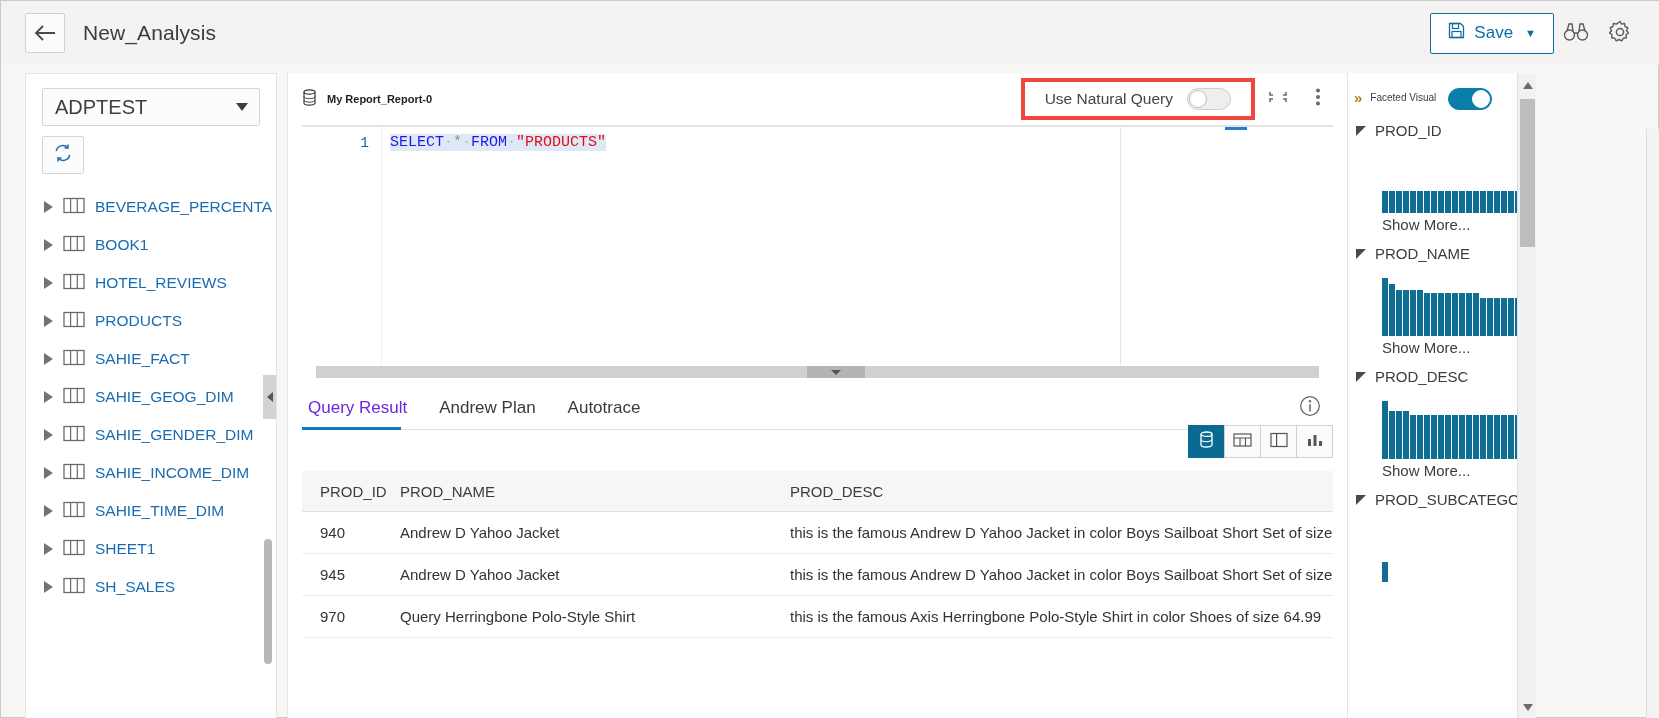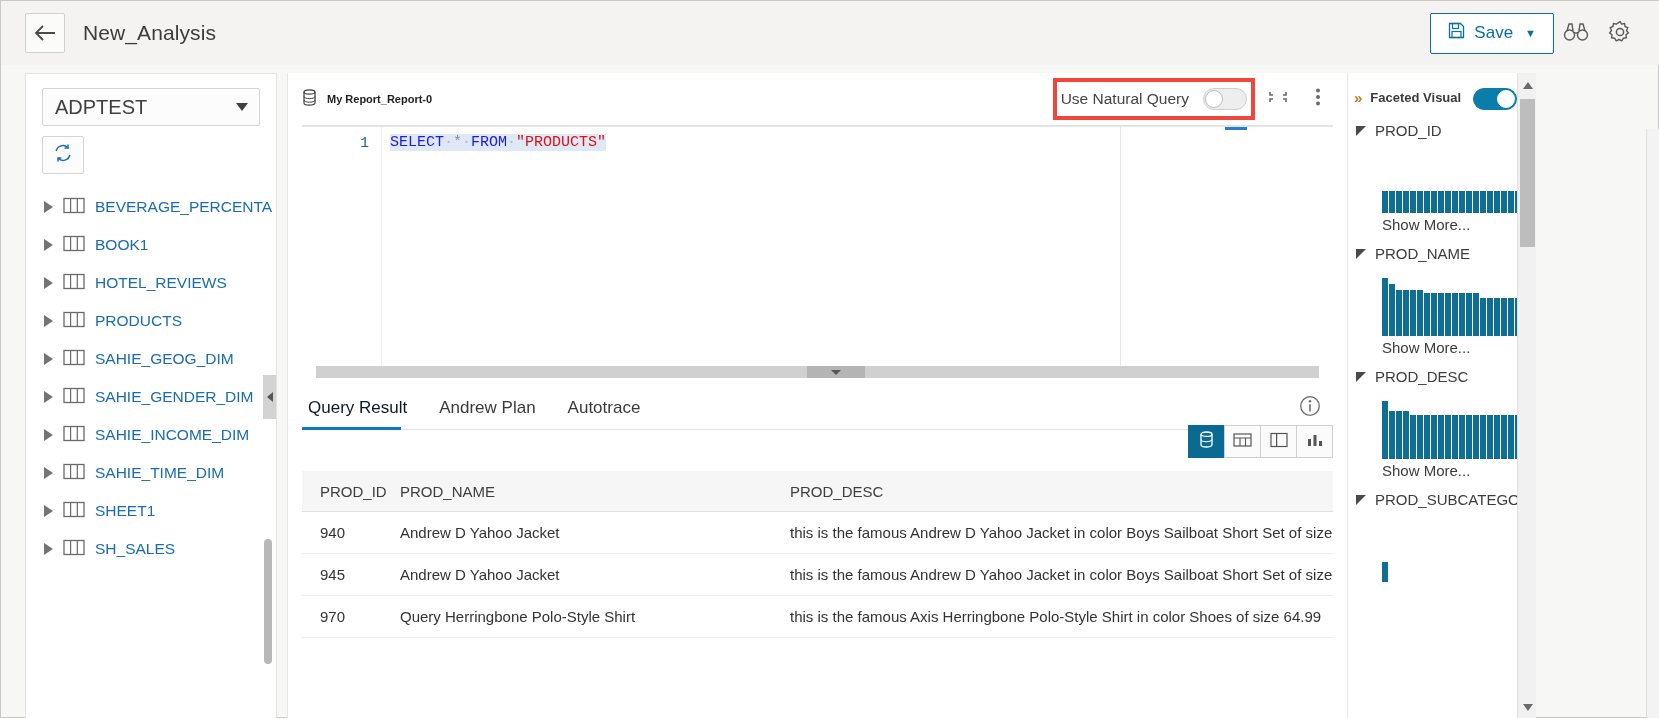--- a/index.html
+++ b/index.html
@@ -116,21 +116,21 @@
     position: relative;
   }
   .ws-title {
     font-size: 11px; font-weight: bold; color: #222; margin-left: 10px;
   }
   .ws-header-right {
     margin-left: auto; display: flex; align-items: center;
   }
   .nq-box {
     position: relative; display: flex; align-items: center; gap: 14px;
-    padding: 6px 4px; border: 4px solid #f0463c;
+    padding: 6px 20px; border: 4px solid #f0463c;
   }
   .nq-label { font-size: 15.5px; color: #444; white-space: nowrap; }
   .toggle {
     width: 44px; height: 22px; border-radius: 11px; background: #eeeeee;
     border: 1px solid #cfcfcf; position: relative; cursor: pointer; flex: 0 0 auto;
   }
   .toggle .knob {
     position: absolute; left: 1px; top: 1px; width: 18px; height: 18px;
     border-radius: 50%; background: #ffffff; border: 1px solid #bdbdbd;
   }
@@ -212,21 +212,21 @@
   
   .tabs-row {
     position: relative; margin: 22px 14px 0 14px; height: 44px;
     border-bottom: 1px solid #e2e2e2; display: flex; align-items: flex-end; gap: 0;
   }
   .tab {
     font-size: 17px; color: #3a3a3a; padding: 0 16px 11px 16px; cursor: pointer;
     position: relative;
   }
   .tab:first-child { padding-left: 6px; }
-  .tab.active { color: #0f172a; margin-top: 11px; }
+  .tab.active { color: #6d28d9; margin-top: 11px; }
   .tab.active::after {
     content: ""; position: absolute; left: 0; right: 14px; bottom: -1px;
     height: 3px; background: #0b7bc1;
   }
   .tab:first-child.active::after { left: 0; right: 22px; }
   .info-icon {
     position: absolute; right: 12px; bottom: 8px; cursor: pointer;
   }
 
   
@@ -261,21 +261,21 @@
 
   
   .facets {
     position: absolute; left: 1346px; top: 8px; width: 189px; height: 646px;
     background: #ffffff; border-left: 1px solid #e6e6e6; overflow: hidden;
   }
   .facet-head {
     display: flex; align-items: flex-start; padding: 14px 10px 0 6px; gap: 8px;
   }
   .chevrons { color: #c07a2a; font-size: 15px; font-weight: bold; cursor: pointer; padding-top: 2px; }
-  .facet-head-label { font-size: 13px; color: #3c3c3c; line-height: 21px; font-weight: bold; }
+  .facet-head-label { font-size: 10px; color: #3c3c3c; line-height: 21px; }
   .facet-head .toggle { margin-left: 4px; margin-top: 1px; }
   .facet {
     padding: 12px 8px 0 8px;
   }
   .facet-title-row { display: flex; align-items: center; gap: 9px; cursor: pointer; }
   .facet-tri {
     width: 0; height: 0; border-left: 10px solid #4a4a4a;
     border-bottom: 10px solid transparent; flex: 0 0 auto;
   }
   .facet-name { font-size: 15px; color: #3c3c3c; white-space: nowrap; }
@@ -401,20 +401,28 @@
               </svg></span>
             <span class="tree-label">HOTEL_REVIEWS</span>
           </div>
           <div class="tree-item">
             <span class="tw"></span>
             <span class="tbl-icon"><svg width="22" height="17" viewBox="0 0 22 17">
                 <rect x="1" y="1.5" width="20" height="14" fill="none" stroke="#6a6a6a" stroke-width="1.3"></rect>
                 <path d="M7.6 1.5 V15.5 M14.3 1.5 V15.5" stroke="#6a6a6a" stroke-width="1.2"></path>
               </svg></span>
             <span class="tree-label">PRODUCTS</span>
+          </div>
+          <div class="tree-item">
+            <span class="tw"></span>
+            <span class="tbl-icon"><svg width="22" height="17" viewBox="0 0 22 17">
+                <rect x="1" y="1.5" width="20" height="14" fill="none" stroke="#6a6a6a" stroke-width="1.3"></rect>
+                <path d="M7.6 1.5 V15.5 M14.3 1.5 V15.5" stroke="#6a6a6a" stroke-width="1.2"></path>
+              </svg></span>
+            <span class="tree-label">SAHIE_FACT</span>
           </div>
           <div class="tree-item">
             <span class="tw"></span>
             <span class="tbl-icon"><svg width="22" height="17" viewBox="0 0 22 17">
                 <rect x="1" y="1.5" width="20" height="14" fill="none" stroke="#6a6a6a" stroke-width="1.3"></rect>
                 <path d="M7.6 1.5 V15.5 M14.3 1.5 V15.5" stroke="#6a6a6a" stroke-width="1.2"></path>
               </svg></span>
             <span class="tree-label">SAHIE_GEOG_DIM</span>
           </div>
           <div class="tree-item">

